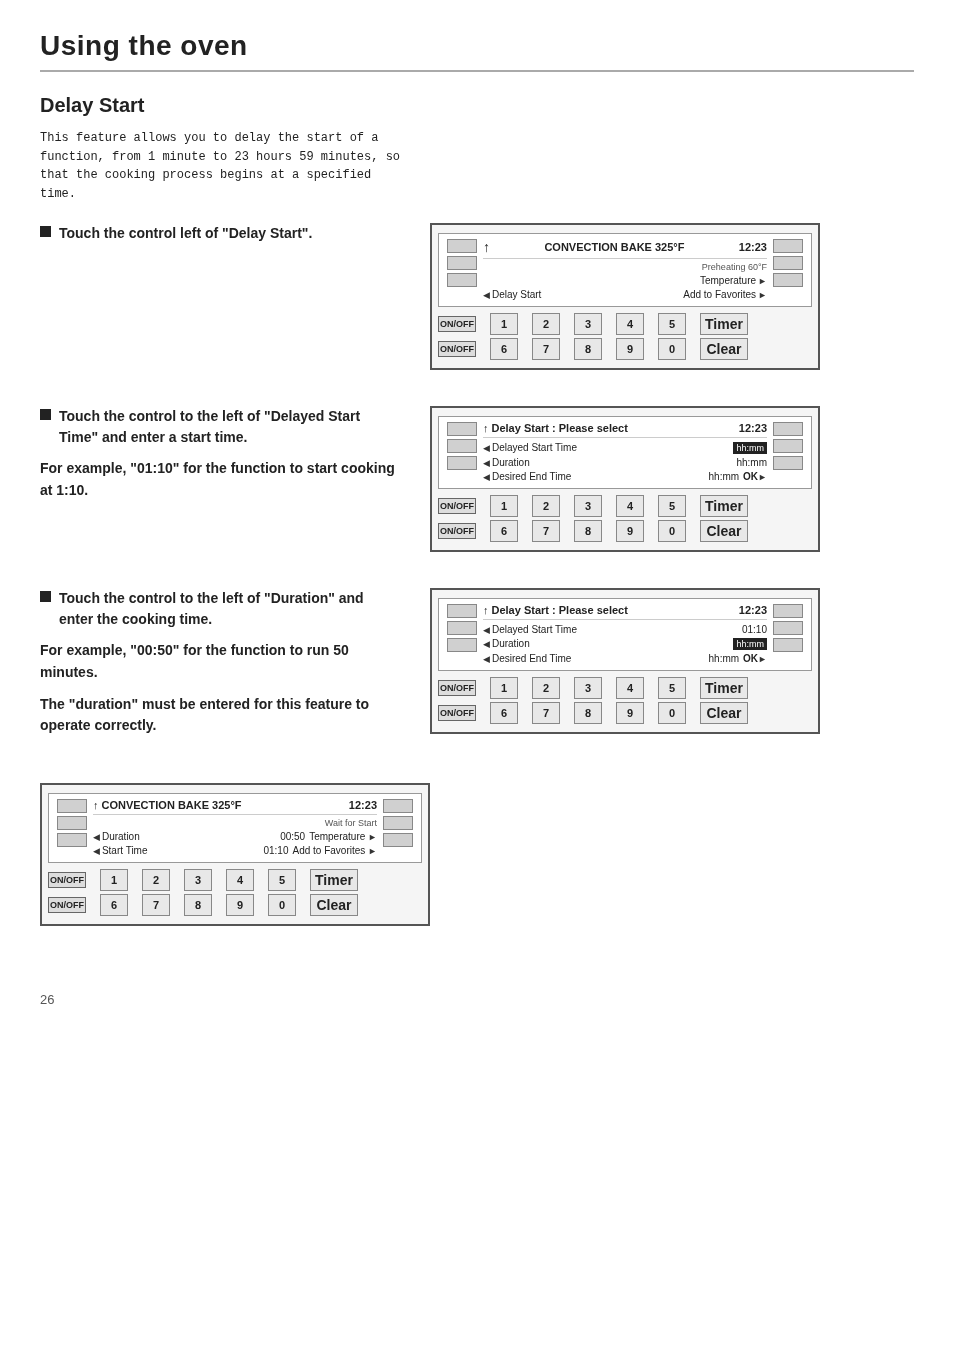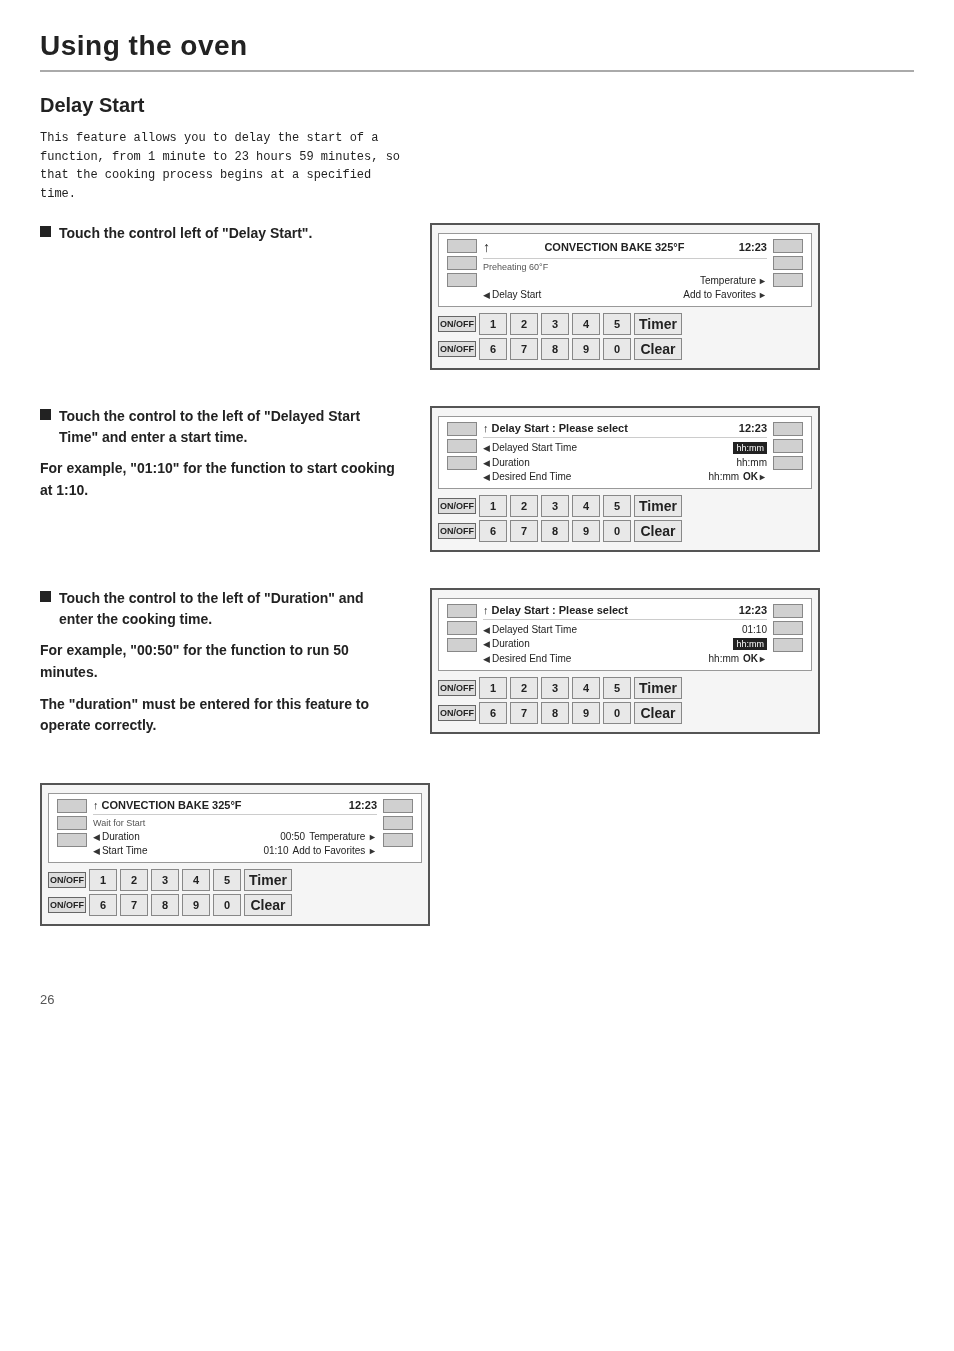--- a/index.html
+++ b/index.html
@@ -112,21 +112,21 @@
     .oven-display-title {
       font-size: 11px;
       font-weight: bold;
     }
     .oven-display-time {
       font-size: 11px;
       font-weight: bold;
     }
     .oven-display-sub {
       font-size: 9px;
-      text-align: left;
+      text-align: right;
       color: #555;
       margin-bottom: 2px;
     }
     .oven-menu-rows {
       display: flex;
       flex-direction: column;
       gap: 1px;
     }
     .oven-menu-row {
       display: flex;
@@ -161,21 +161,21 @@
       background: #d0d0d0;
       border: 1px solid #888;
     }
     .oven-keypad {
       display: flex;
       flex-direction: column;
       gap: 3px;
     }
     .keypad-row {
       display: flex;
-      gap: 3px;
+      gap: 14px;
       align-items: center;
     }
     .keypad-label {
       font-size: 9px;
       font-weight: bold;
       width: 38px;
       text-align: center;
       border: 1px solid #666;
       padding: 2px 1px;
       background: #ddd;

